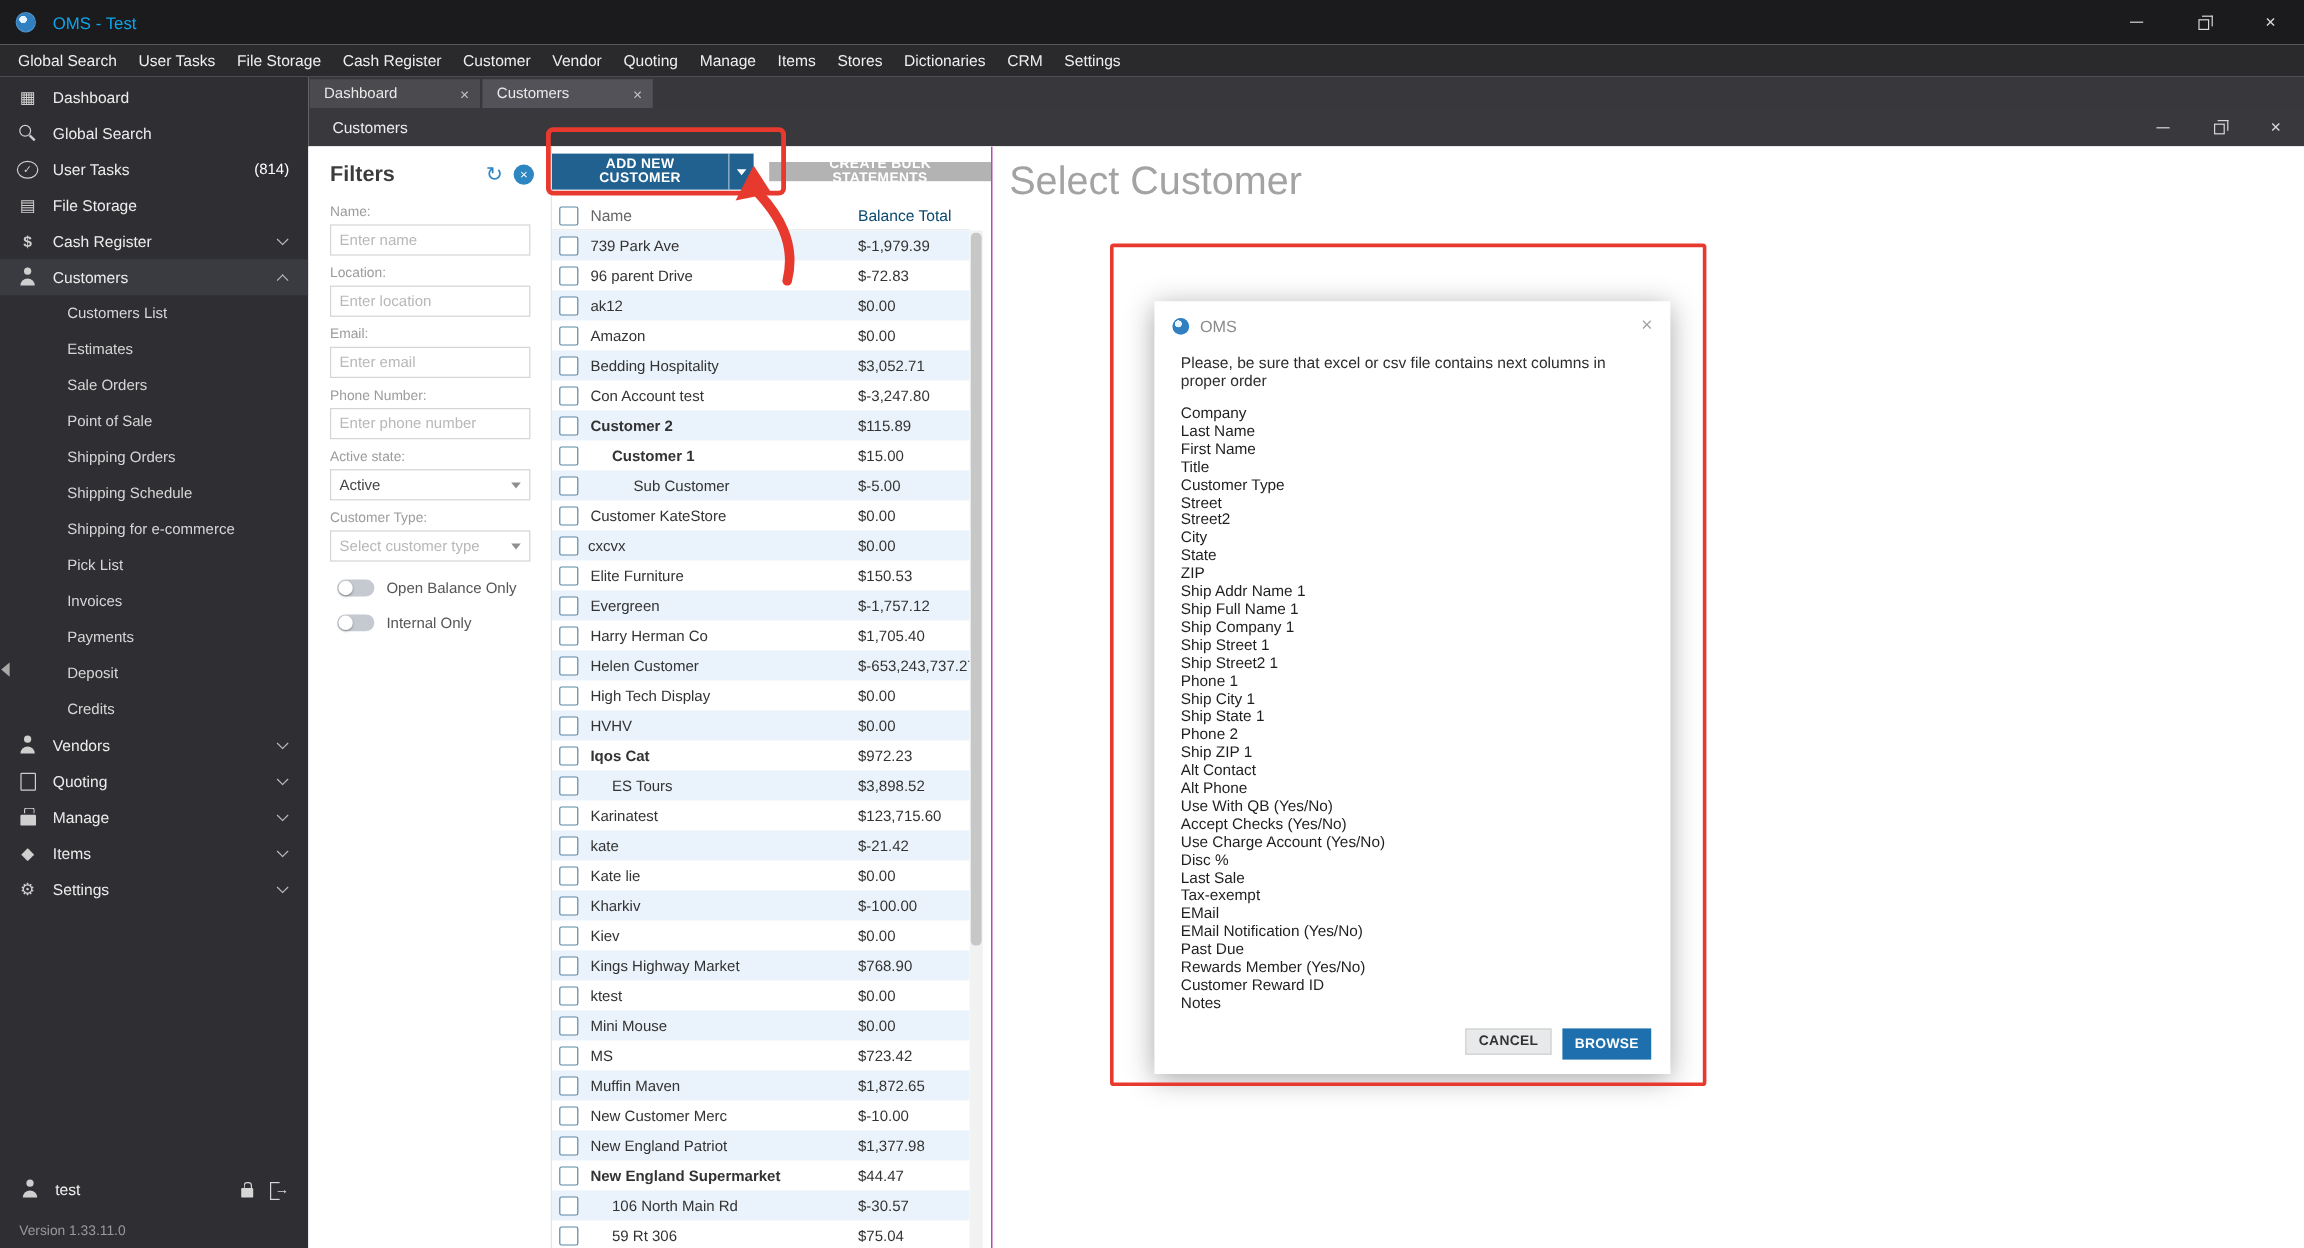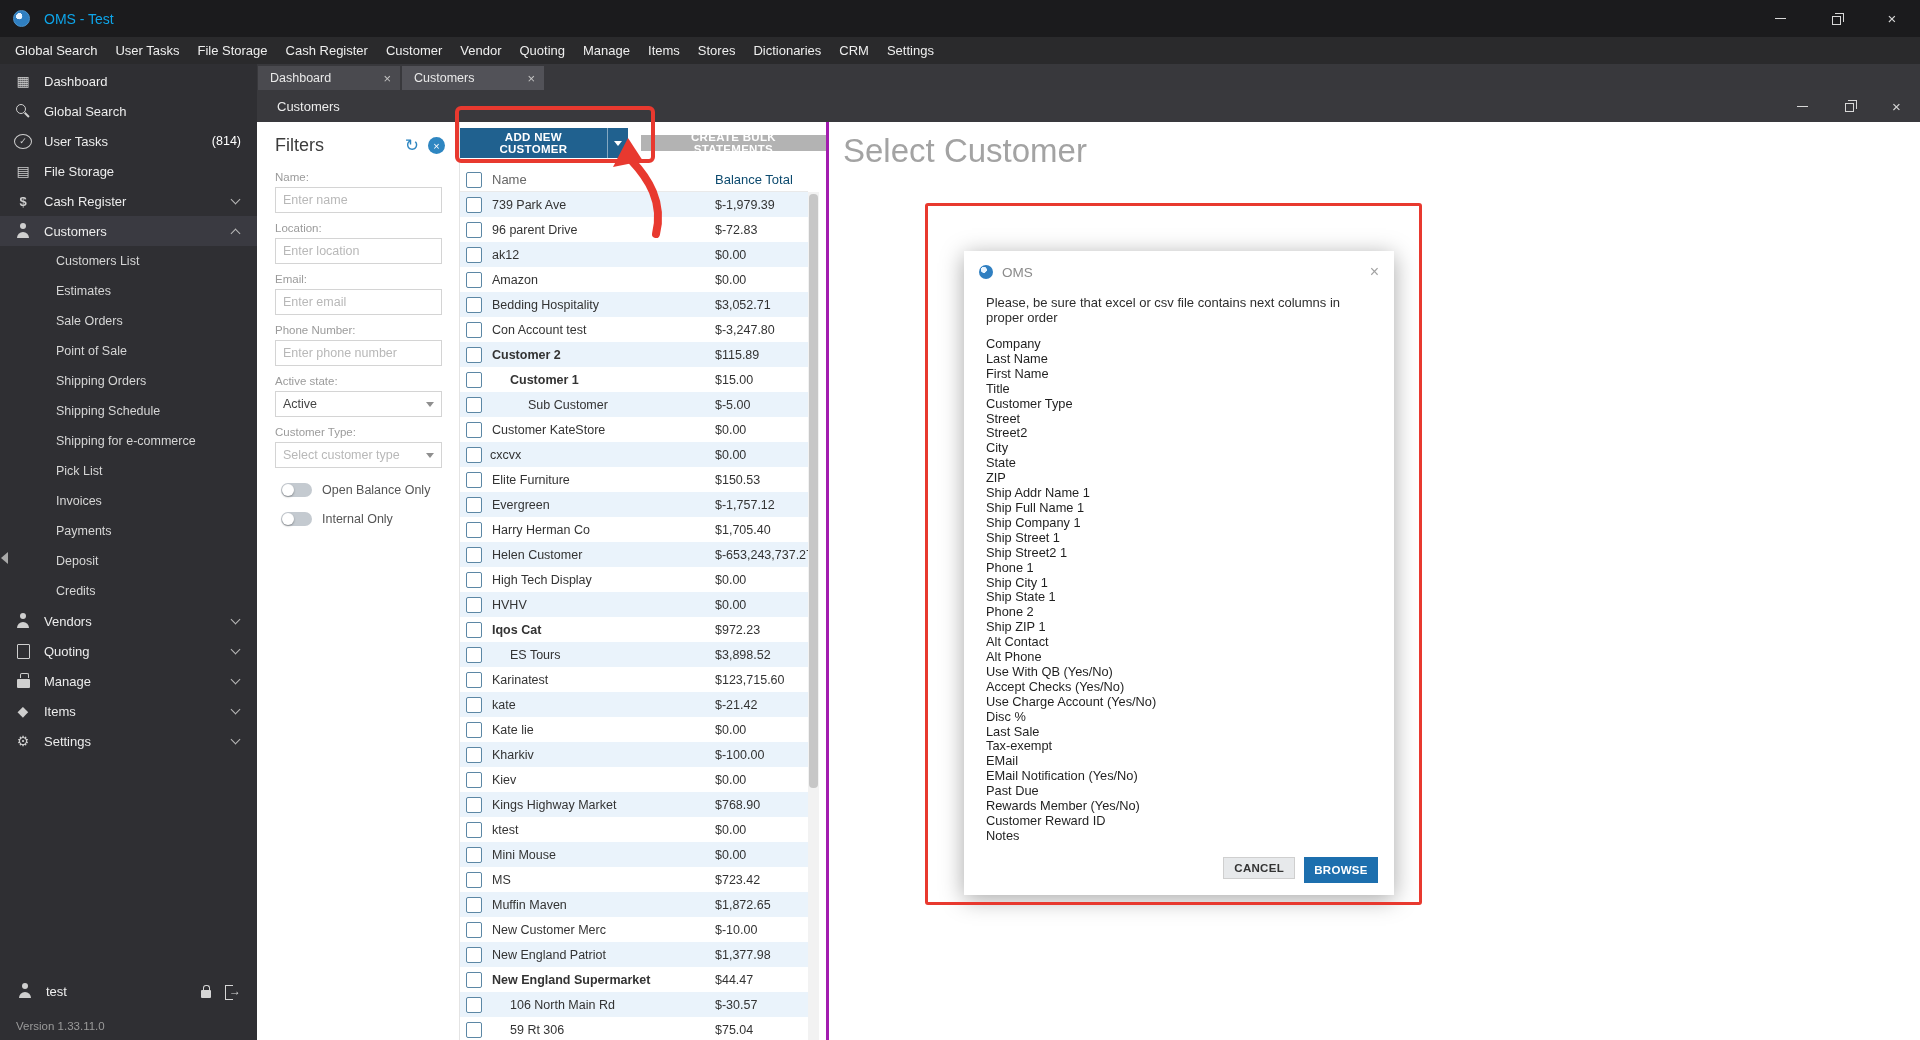--- a/index.html
+++ b/index.html
@@ -70,21 +70,21 @@
 
   .win-header { height:32px; background:#39393d; display:flex; align-items:center; color:#ececec; font-size:13px; padding-left:20px; }
   .win-header .tb-controls { height:32px; }
   .win-header .wc-btn { width:47px; }
 
   .content { flex:1; position:relative; background:#fff; overflow:hidden; }
 
   
   .filters-panel { position:absolute; left:0; top:0; bottom:0; width:203px; border-right:1px solid #e4e4e4; background:#fff; }
   .filters-head { display:flex; align-items:center; padding:13px 14px 6px 18px; }
-  .filters-title { font-size:18px; font-weight:normal; color:#3c3c3c; }
+  .filters-title { font-size:18px; font-weight:bold; color:#3c3c3c; }
   .refresh-icon { margin-left:auto; color:#2e86c1; font-size:17px; line-height:1; }
   .clear-icon { margin-left:9px; width:17px; height:17px; border-radius:50%; background:#2e86c1; color:#fff; font-size:11px; display:flex; align-items:center; justify-content:center; }
   .f-label { font-size:11.5px; color:#9b9b9b; margin:9px 0 4px 18px; }
   .f-input, .f-select { display:block; margin:0 0 0 18px; width:167px; height:26px; border:1px solid #d4d4d4; background:#fff; font-size:12.5px; color:#444; padding:0 7px; font-family:"Liberation Sans",sans-serif; }
   .f-input::placeholder { color:#b8b8b8; }
   .f-select { display:flex; align-items:center; justify-content:space-between; }
   .f-select .val.is-ph { color:#b8b8b8; }
   .sel-caret { width:0; height:0; border-left:4px solid transparent; border-right:4px solid transparent; border-top:5px solid #8f8f8f; }
   .toggle-row { display:flex; align-items:center; margin:15px 0 0 24px; }
   .toggle { width:31px; height:14px; border-radius:7px; background:#c4cad0; position:relative; margin-right:10px; }
@@ -107,21 +107,21 @@
   .t-rows { position:absolute; left:0; top:70px; bottom:0; width:348px; overflow:hidden; }
   .t-row { height:25px; display:flex; align-items:center; }
   .t-row.alt { background:#eaf3fb; }
   .t-name { flex:1; font-size:12.5px; color:#333; padding-left:10px; white-space:nowrap; overflow:hidden; }
   .t-name.b { font-weight:bold; }
   .t-balance { width:93px; font-size:12.5px; color:#333; }
   .v-scrollbar { position:absolute; left:348px; top:70px; bottom:0; width:11px; background:#f2f2f2; }
   .v-thumb { position:absolute; left:1px; top:2px; width:9px; height:70%; background:#c7c7c7; border-radius:4px; }
 
   
-  .main-panel { position:absolute; left:569px; top:0; right:0; bottom:0; border-left:3px solid #a21caf; background:#fff; }
+  .main-panel { position:absolute; left:569px; top:0; right:0; bottom:0; border-left:1px solid #a21caf; background:#fff; }
   .main-heading { margin:10px 0 0 14px; font-size:33px; font-weight:400; color:#a3a3a3; }
 
   
   .dialog { position:absolute; left:135px; top:129px; width:430px; background:#fff; box-shadow:0 4px 22px rgba(0,0,0,.35); }
   .dlg-head { height:42px; display:flex; align-items:center; padding:0 15px; }
   .dlg-logo { width:14px; height:14px; border-radius:50%; background:radial-gradient(circle at 35% 35%, #e8f4ff 0 22%, #2f7fc1 24% 100%); }
   .dlg-title { margin-left:9px; color:#8b8b8b; font-size:13.5px; }
   .dlg-close { margin-left:auto; color:#a2a2a2; font-size:16px; }
   .dlg-msg { padding:2px 20px 10px 22px; font-size:13px; color:#2d2d2d; }
   .dlg-cols { padding:2px 20px 0 22px; font-size:12.8px; color:#1f1f1f; line-height:14.9px; }

